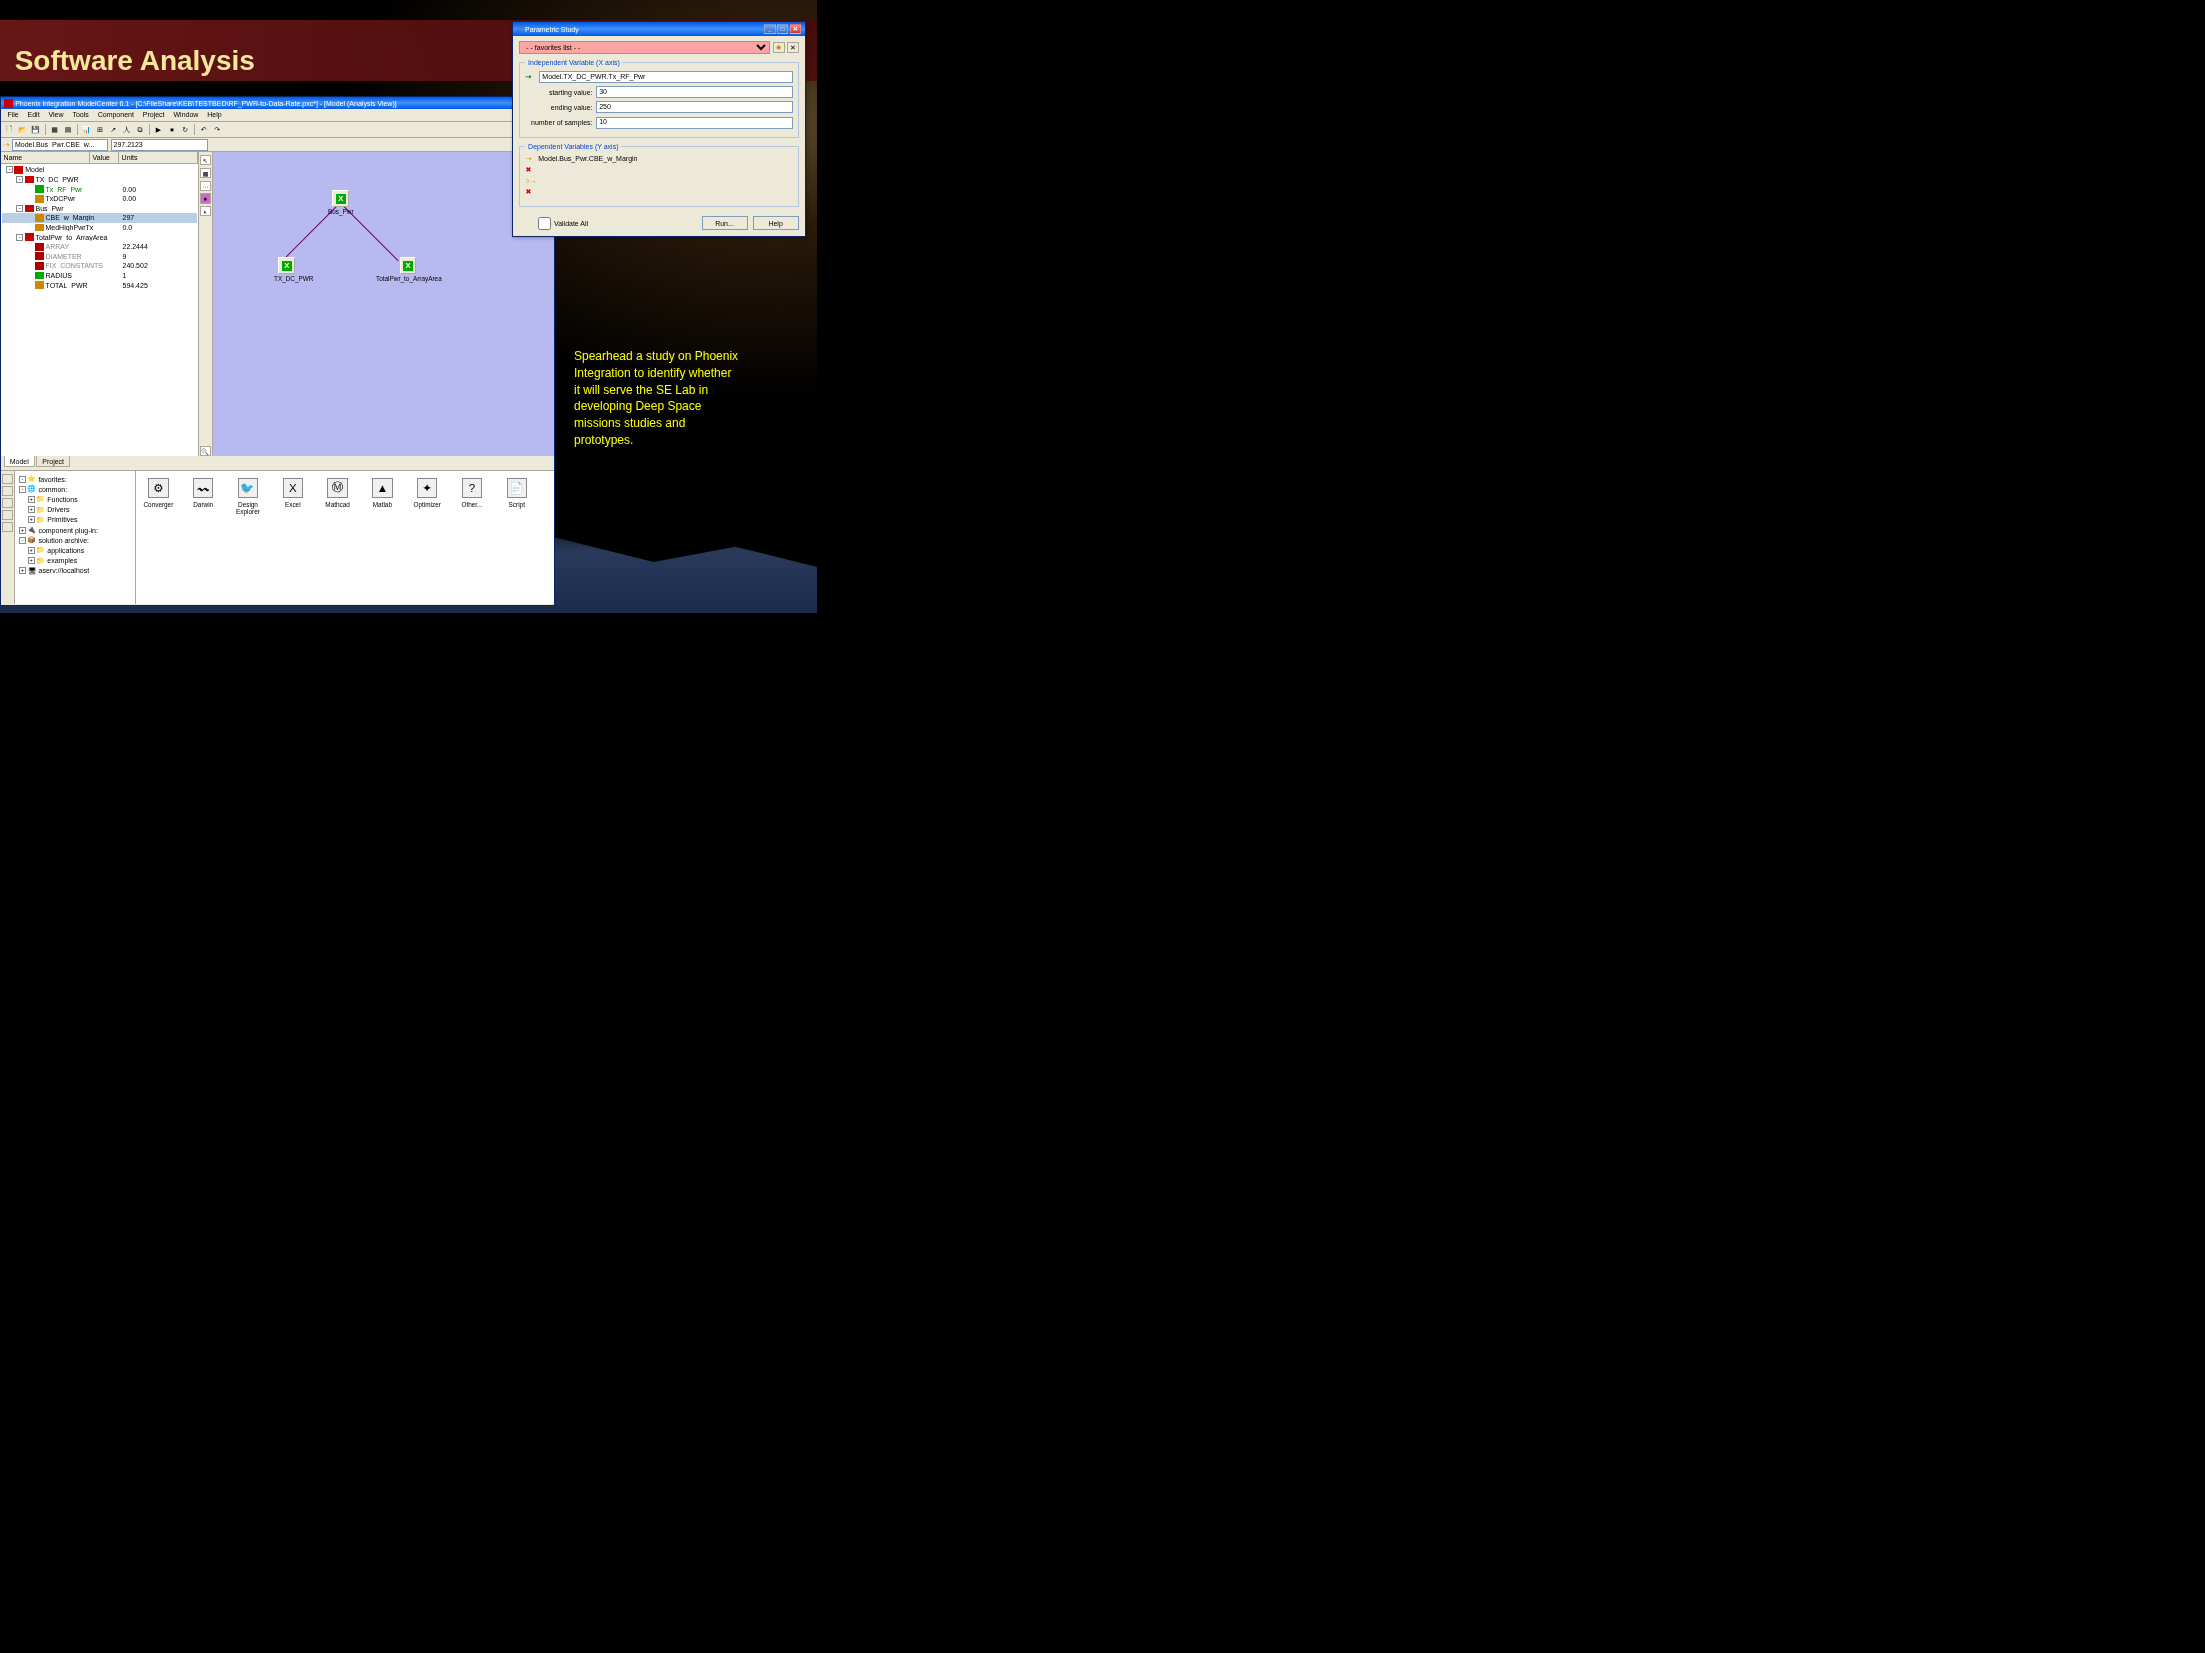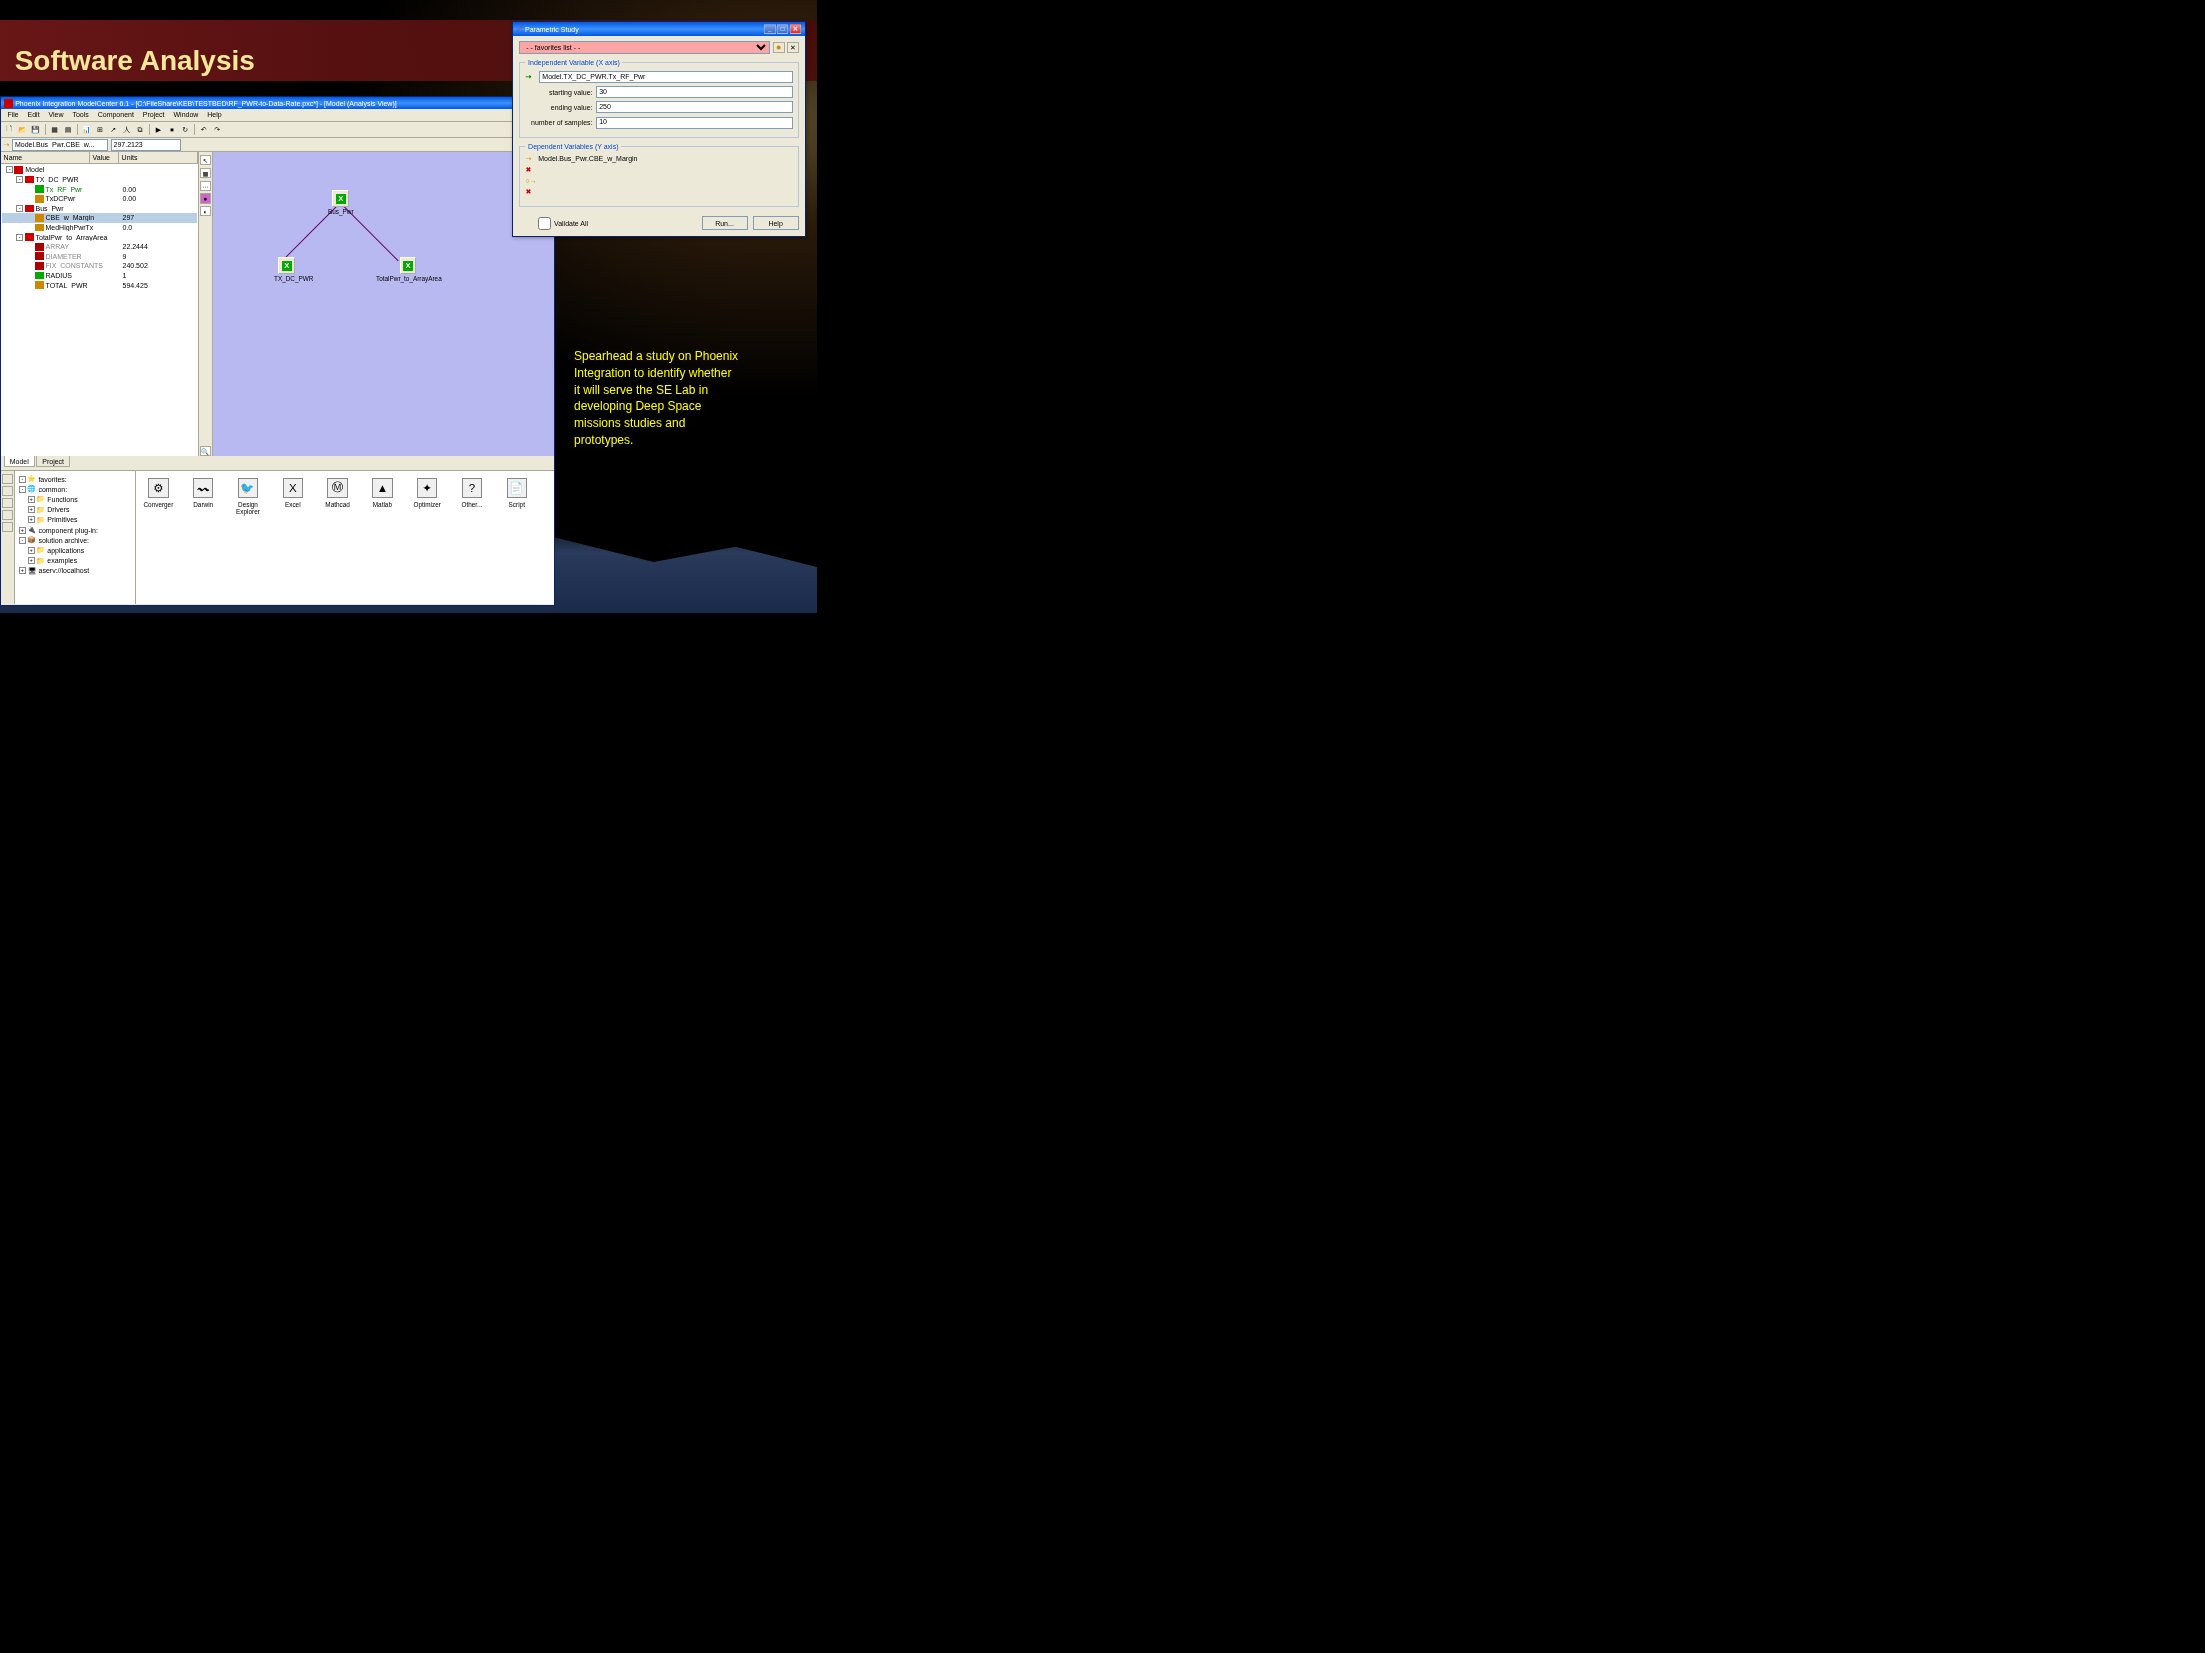--- a/index.html
+++ b/index.html
@@ -125,21 +125,21 @@
     <span class="tb-btn">▶</span>
     <span class="tb-btn">⏹</span>
     <span class="tb-btn">↻</span>
     <span class="tb-sep"></span>
     <span class="tb-btn">↶</span>
     <span class="tb-btn">↷</span>
   </div>
   <div class="mc-pathbar">
     <span style="color:#c80;">⇢</span>
     <input style="width: 96px;" value="Model.Bus_Pwr.CBE_w...">
-    <input style="width: 70px;" value="297.2123">
+    <input style="width: 97px;" value="297.2123">
   </div>
 
   <div class="mc-body">
     <div class="mc-tree-panel">
       <div class="tree-header">
         <div style="width:89px;">Name</div>
         <div style="width:29px;">Value</div>
         <div style="flex:1;">Units</div>
       </div>
       <div class="tree-body" id="tree-body">

